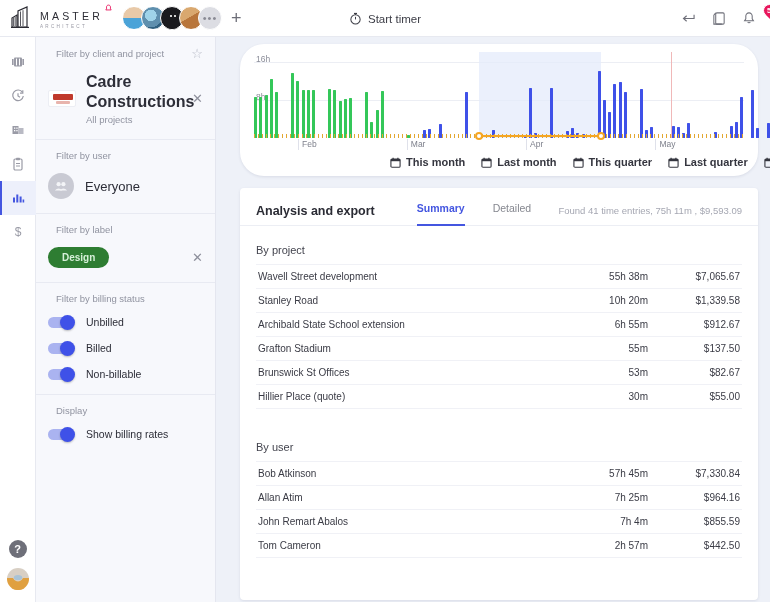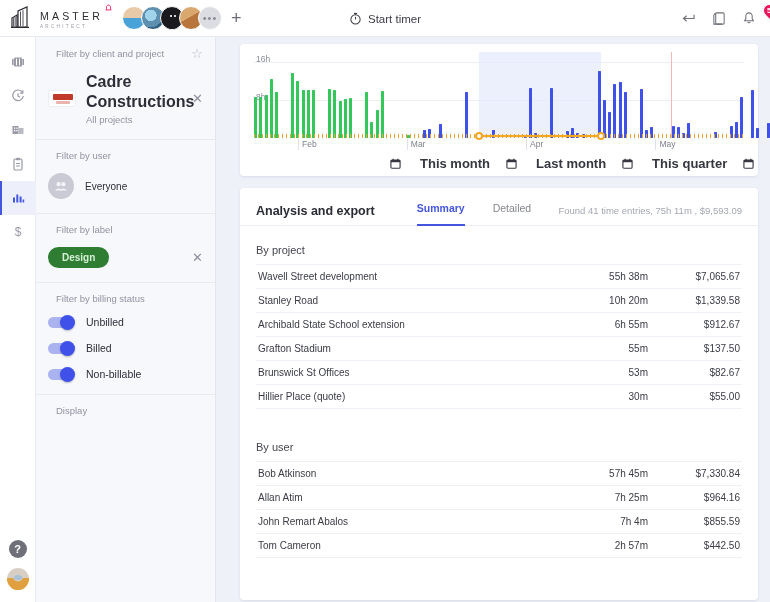--- a/index.html
+++ b/index.html
@@ -130,21 +130,21 @@
   .proj-txt { margin-left: 10px; flex: 1; min-width: 0; }
   .proj-name { font-size: 16px; color: #2d2e38; font-weight: 700; line-height: 1.25; }
   .proj-sub { font-size: 9.5px; color: #9093a0; margin-top: 2px; }
   .xbtn { color: #8d8f9b; font-size: 13px; cursor: pointer; line-height: 1; padding-left: 6px; }
 
   .user-av {
     width: 26px; height: 26px; border-radius: 50%; background: #c9cad3;
     display: flex; align-items: center; justify-content: center; color: #f3f4f7;
     flex: 0 0 26px;
   }
-  .user-name { margin-left: 11px; font-size: 10px; color: #2d2e38; }
+  .user-name { margin-left: 11px; font-size: 13px; color: #2d2e38; }
 
   .chip {
     background: #2e7d32; color: #d6f0d8; font-size: 10px; font-weight: 700;
     padding: 5px 14px; border-radius: 12px; display: inline-block; cursor: pointer;
   }
 
   .togrow { display: flex; align-items: center; margin-bottom: 14px; }
   .togrow:last-child { margin-bottom: 0; }
   .switch {
     width: 26px; height: 11px; border-radius: 6px; background: #aab3f0;
@@ -160,21 +160,21 @@
   
   .main {
     position: absolute; left: 216px; top: 37px; width: 554px; height: 565px;
     background: #eef1f8; padding: 7px 12px 0 24px; overflow: hidden;
   }
   .card {
     background: #fff; border-radius: 4px; box-shadow: 0 1px 3px rgba(30,40,80,.10);
   }
 
   
-  .chartcard { height: 132px; padding: 8px 10px 0 10px; position: relative; }
+  .chartcard { height: 132px; padding: 8px 10px 0 10px; position: relative; border-radius: 24px; }
   .chart-area { position: relative; height: 86px; margin: 0 4px; }
   .ylabel {
     position: absolute; font-size: 8.5px; color: #8b8d99; left: 2px;
   }
   .gridline { position: absolute; left: 0; right: 0; height: 1px; background: #eceef4; }
   .sel-band {
     position: absolute; top: 0; bottom: 0; background: #e4ebfb; opacity: .75;
   }
   .redline { position: absolute; top: 0; bottom: 0; width: 1px; background: #f0b8b8; }
   .bars { position: absolute; left: 0; right: 0; bottom: 0; height: 100%; }
@@ -192,21 +192,21 @@
   }
   .xticks { position: relative; height: 14px; margin: 0 4px; }
   .xtick {
     position: absolute; font-size: 8.5px; color: #7e808c; top: 1px; padding-left: 3px;
     border-left: 1px solid #dfe1ea; line-height: 11px;
   }
   .ranges {
     display: flex; align-items: center; gap: 16px; padding: 4px 0 0 140px;
   }
   .range-btn {
-    display: flex; align-items: center; gap: 19px; font-size: 13px;
+    display: flex; align-items: center; gap: 5px; font-size: 11px;
     color: #35363f; font-weight: 700; cursor: pointer; white-space: nowrap;
   }
 
   
   .anacard { margin-top: 12px; height: 412px; }
   .ana-head {
     display: flex; align-items: flex-start; padding: 14px 16px 0 16px;
     border-bottom: 1px solid #eceef4; height: 38px;
   }
   .ana-title { font-size: 12.5px; font-weight: 700; color: #2a2b34; padding-top: 2px; }
@@ -453,20 +453,24 @@
       </div>
       <div class="togrow">
         <span class="switch"></span>
         <span class="tog-label">Non-billable</span>
       </div>
     </div>
 
     <div class="fgroup nob">
       <div class="fhead">
         <span>Display</span>
+      </div>
+      <div class="togrow">
+        <span class="switch"></span>
+        <span class="tog-label">Show billing rates</span>
       </div>
     </div>
   </div>
 
   <div class="main">
 
     <div class="card chartcard">
       <div class="chart-area">
         <div class="gridline" style="top:10px;"></div>
         <div class="gridline" style="top:48px;"></div>

